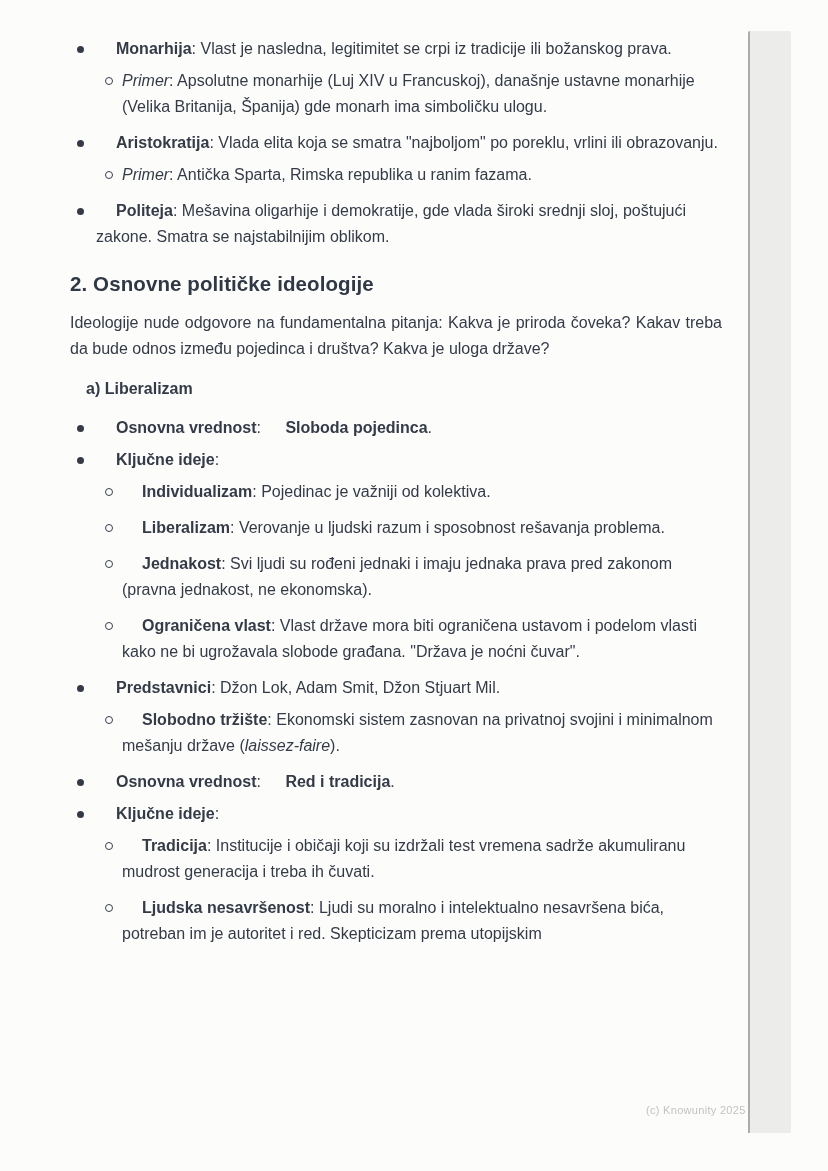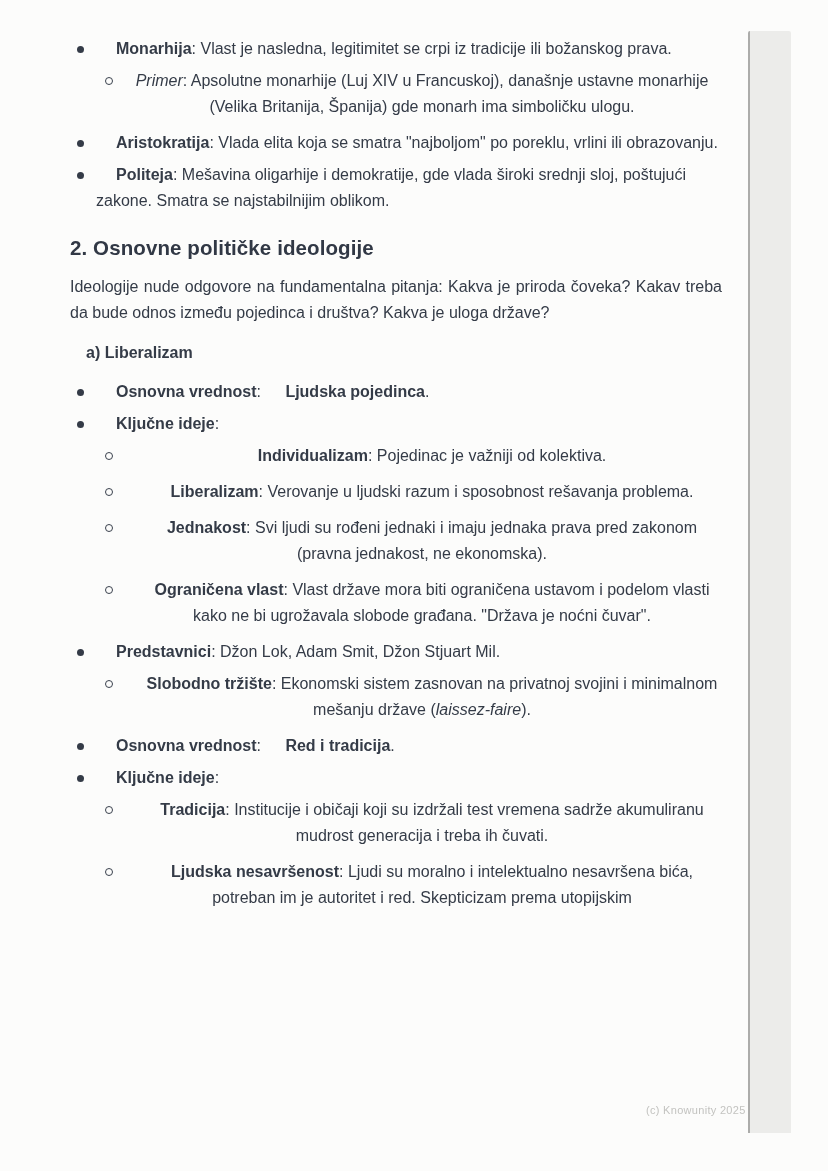--- a/index.html
+++ b/index.html
@@ -17,21 +17,21 @@
   }
   h2.heading {
     font-size:20.5px; line-height:28px; font-weight:700;
     margin:20px 0 12px; color:#313845; letter-spacing:0.1px;
   }
   p.subheading { font-weight:700; margin:8px 16px 13px; }
   p.para { margin:0 0 14px; }
   .justify { text-align:justify; }
   .li { position:relative; margin-bottom:6px; }
   .li.lv1 { padding-left:26px; }
-  .li.lv2 { padding-left:52px; margin-bottom:10px;text-align:center; }
+  .li.lv2 { padding-left:52px; margin-bottom:10px; }
   .marker {
     position:absolute; left:7px; top:9.5px;
     width:7px; height:7px; border-radius:50%; background:#343b47;
   }
   .lv2 .marker {
     left:35px; width:8px; height:8px; top:9px;
     background:transparent; border:1.5px solid #3a414d;
   }
   .b { font-weight:700;margin-left:20px; }
   .i { font-style:italic; }
@@ -46,25 +46,26 @@
     letter-spacing:0.3px; z-index:2; white-space:nowrap;
   }
 </style>
 </head>
 <body>
 
 <div class="content">
     <div class="li lv1"><span class="marker"></span><span class="li-body"><span class="b">Monarhija</span><span>: Vlast je nasledna, legitimitet se crpi iz tradicije ili božanskog prava.</span></span></div>
     <div class="li lv2"><span class="marker"></span><span class="li-body"><span class="i">Primer</span><span>: Apsolutne monarhije (Luj XIV u Francuskoj), današnje ustavne monarhije (Velika Britanija, Španija) gde monarh ima simboličku ulogu.</span></span></div>
     <div class="li lv1"><span class="marker"></span><span class="li-body"><span class="b">Aristokratija</span><span>: Vlada elita koja se smatra "najboljom" po poreklu, vrlini ili obrazovanju.</span></span></div>
+    <div class="li lv2"><span class="marker"></span><span class="li-body"><span class="i">Primer</span><span>: Antička Sparta, Rimska republika u ranim fazama.</span></span></div>
     <div class="li lv1"><span class="marker"></span><span class="li-body"><span class="b">Politeja</span><span>: Mešavina oligarhije i demokratije, gde vlada široki srednji sloj, poštujući zakone. Smatra se najstabilnijim oblikom.</span></span></div>
     <h2 class="heading">2. Osnovne političke ideologije</h2>
     <p class="para justify"><span>Ideologije nude odgovore na fundamentalna pitanja: Kakva je priroda čoveka? Kakav treba da bude odnos između pojedinca i društva? Kakva je uloga države?</span></p>
     <p class="subheading">a) Liberalizam</p>
-    <div class="li lv1"><span class="marker"></span><span class="li-body"><span class="b">Osnovna vrednost</span><span>: </span><span class="b">Ljudska pojedinca</span><span>.</span></span></div>
+    <div class="li lv1"><span class="marker"></span><span class="li-body"><span class="b">Osnovna vrednost</span><span>: </span><span class="b">Sloboda pojedinca</span><span>.</span></span></div>
     <div class="li lv1"><span class="marker"></span><span class="li-body"><span class="b">Ključne ideje</span><span>:</span></span></div>
     <div class="li lv2"><span class="marker"></span><span class="li-body"><span class="b">Individualizam</span><span>: Pojedinac je važniji od kolektiva.</span></span></div>
     <div class="li lv2"><span class="marker"></span><span class="li-body"><span class="b">Liberalizam</span><span>: Verovanje u ljudski razum i sposobnost rešavanja problema.</span></span></div>
     <div class="li lv2"><span class="marker"></span><span class="li-body"><span class="b">Jednakost</span><span>: Svi ljudi su rođeni jednaki i imaju jednaka prava pred zakonom (pravna jednakost, ne ekonomska).</span></span></div>
     <div class="li lv2"><span class="marker"></span><span class="li-body"><span class="b">Ograničena vlast</span><span>: Vlast države mora biti ograničena ustavom i podelom vlasti kako ne bi ugrožavala slobode građana. "Država je noćni čuvar".</span></span></div>
     <div class="li lv1"><span class="marker"></span><span class="li-body"><span class="b">Predstavnici</span><span>: Džon Lok, Adam Smit, Džon Stjuart Mil.</span></span></div>
     <div class="li lv2"><span class="marker"></span><span class="li-body"><span class="b">Slobodno tržište</span><span>: Ekonomski sistem zasnovan na privatnoj svojini i minimalnom mešanju države (</span><span class="i">laissez-faire</span><span>).</span></span></div>
     <div class="li lv1"><span class="marker"></span><span class="li-body"><span class="b">Osnovna vrednost</span><span>: </span><span class="b">Red i tradicija</span><span>.</span></span></div>
     <div class="li lv1"><span class="marker"></span><span class="li-body"><span class="b">Ključne ideje</span><span>:</span></span></div>
     <div class="li lv2"><span class="marker"></span><span class="li-body"><span class="b">Tradicija</span><span>: Institucije i običaji koji su izdržali test vremena sadrže akumuliranu mudrost generacija i treba ih čuvati.</span></span></div>

